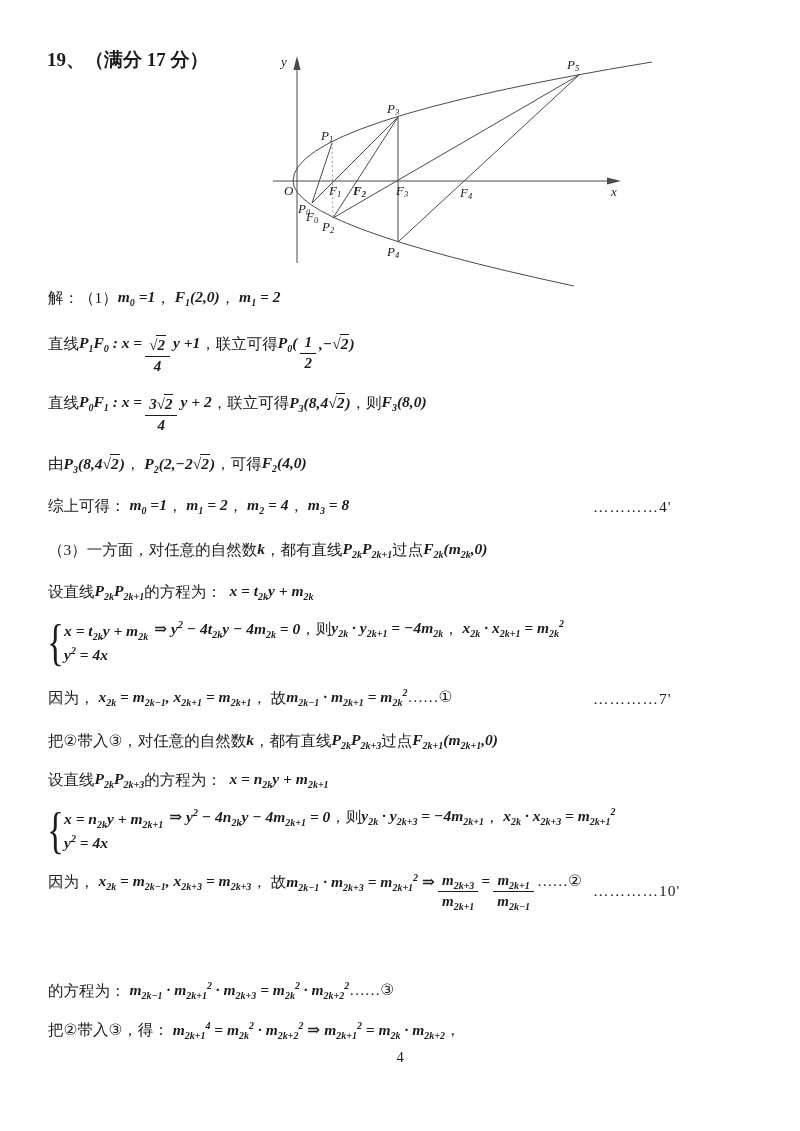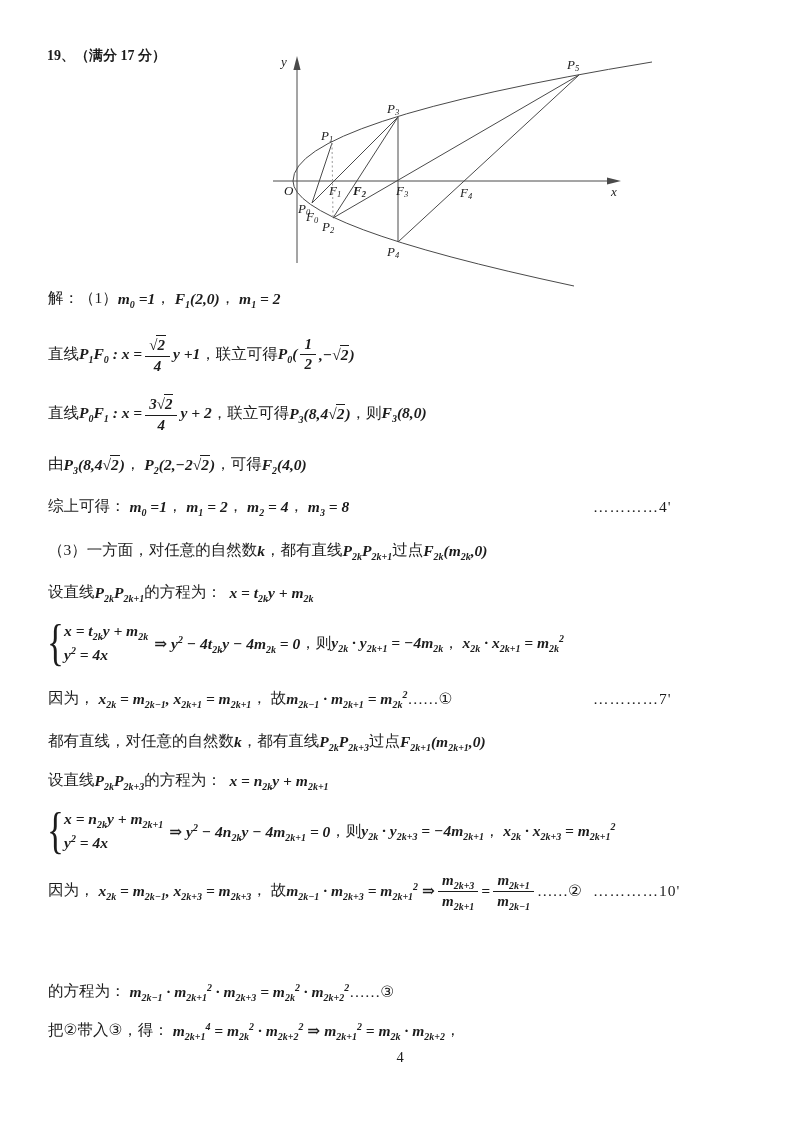--- a/index.html
+++ b/index.html
@@ -2,35 +2,35 @@
 <html><head>
 <meta charset="utf-8">
 <style>
   html,body{margin:0;padding:0;background:#e8e8e8;}
   .page{
     position:relative;width:800px;height:1131px;background:#ffffff;margin:0 auto;
     overflow:hidden;color:#1c1c1c;
     font-family:"Liberation Serif","DejaVu Serif","DejaVu Sans",serif;
   }
   .heading{
-    position:absolute;left:47px;top:47px;font-size:14px;font-weight:bold;
+    position:absolute;left:47px;top:47px;font-size:19px;font-weight:bold;
     white-space:pre;
   }
   
   .figure{position:absolute;left:0;top:0;width:800px;height:300px;}
   .figure svg{position:absolute;left:0;top:0;}
   .fig-labels{position:absolute;left:0;top:0;width:800px;height:300px;}
   .fig-label{
     position:absolute;font-size:13px;font-style:italic;line-height:1;
     white-space:pre;
   }
   .fig-label sub{font-size:8.5px;vertical-align:-2px;}
   
   .line{
-    position:absolute;left:48px;right:30px;display:flex;align-items:center;
+    position:absolute;left:48px;right:30px;display:flex;align-items:flex-start;
     font-size:15.5px;white-space:pre;min-height:20px;
   }
   .t{font-style:normal;}
   .m{font-style:italic;font-weight:bold;}
   sub{font-size:10px;vertical-align:-4px;line-height:0;}
   sup{font-size:10px;vertical-align:6px;line-height:0;}
   .frac{
     display:inline-block;text-align:center;vertical-align:middle;
     margin:0 3px;font-size:15px;line-height:1.05;
   }
@@ -101,21 +101,21 @@
 
   <div class="line" style="top:288px"><span class="t">解：（1）</span><span class="m">m<sub>0</sub> =1</span><span class="t">， </span><span class="m">F<sub>1</sub>(2,0)</span><span class="t">， </span><span class="m">m<sub>1</sub> = 2</span></div>
   <div class="line" style="top:334px"><span class="t">直线</span><span class="m">P<sub>1</sub>F<sub>0</sub> : x =</span><span class="frac m"><span class="num"><span class="sqrt"><span class="rad">√</span><span class="vinc">2</span></span></span><span class="den">4</span></span><span class="m">y +1</span><span class="t">，联立可得</span><span class="m">P<sub>0</sub>(</span><span class="frac m"><span class="num">1</span><span class="den">2</span></span><span class="m">,−<span class="sqrt"><span class="rad">√</span><span class="vinc">2</span></span>)</span></div>
   <div class="line" style="top:393px"><span class="t">直线</span><span class="m">P<sub>0</sub>F<sub>1</sub> : x =</span><span class="frac m"><span class="num">3<span class="sqrt"><span class="rad">√</span><span class="vinc">2</span></span></span><span class="den">4</span></span><span class="m">y + 2</span><span class="t">，联立可得</span><span class="m">P<sub>3</sub>(8,4<span class="sqrt"><span class="rad">√</span><span class="vinc">2</span></span>)</span><span class="t">，则</span><span class="m">F<sub>3</sub>(8,0)</span></div>
   <div class="line" style="top:454px"><span class="t">由</span><span class="m">P<sub>3</sub>(8,4<span class="sqrt"><span class="rad">√</span><span class="vinc">2</span></span>)</span><span class="t">， </span><span class="m">P<sub>2</sub>(2,−2<span class="sqrt"><span class="rad">√</span><span class="vinc">2</span></span>)</span><span class="t">，可得</span><span class="m">F<sub>2</sub>(4,0)</span></div>
   <div class="line" style="top:496px"><span class="t">综上可得： </span><span class="m">m<sub>0</sub> =1</span><span class="t">， </span><span class="m">m<sub>1</sub> = 2</span><span class="t">， </span><span class="m">m<sub>2</sub> = 4</span><span class="t">， </span><span class="m">m<sub>3</sub> = 8</span><span class="score">…………4'</span></div>
   <div class="line" style="top:540px"><span class="t">（3）一方面，对任意的自然数</span><span class="m">k</span><span class="t">，都有直线</span><span class="m">P<sub>2k</sub>P<sub>2k+1</sub></span><span class="t">过点</span><span class="m">F<sub>2k</sub>(m<sub>2k</sub>,0)</span></div>
   <div class="line" style="top:582px"><span class="t">设直线</span><span class="m">P<sub>2k</sub>P<sub>2k+1</sub></span><span class="t">的方程为：  </span><span class="m">x = t<sub>2k</sub>y + m<sub>2k</sub></span></div>
   <div class="line" style="top:619px"><span class="cases"><span class="case-row m">x = t<sub>2k</sub>y + m<sub>2k</sub></span><span class="case-row m">y<sup>2</sup> = 4x</span></span><span class="m">⇒ y<sup>2</sup> − 4t<sub>2k</sub>y − 4m<sub>2k</sub> = 0</span><span class="t">，则</span><span class="m">y<sub>2k</sub> · y<sub>2k+1</sub> = −4m<sub>2k</sub></span><span class="t">， </span><span class="m">x<sub>2k</sub> · x<sub>2k+1</sub> = m<sub>2k</sub><sup>2</sup></span></div>
   <div class="line" style="top:688px"><span class="t">因为， </span><span class="m">x<sub>2k</sub> = m<sub>2k−1</sub>, x<sub>2k+1</sub> = m<sub>2k+1</sub></span><span class="t">， 故</span><span class="m">m<sub>2k−1</sub> · m<sub>2k+1</sub> = m<sub>2k</sub><sup>2</sup></span><span class="t">……①</span><span class="score">…………7'</span></div>
-  <div class="line" style="top:731px"><span class="t">都有直线，对任意的自然数</span><span class="m">k</span><span class="t">，都有直线</span><span class="m">P<sub>2k</sub>P<sub>2k+3</sub></span><span class="t">过点</span><span class="m">F<sub>2k+1</sub>(m<sub>2k+1</sub>,0)</span></div>
+  <div class="line" style="top:731px"><span class="t">把②带入③，对任意的自然数</span><span class="m">k</span><span class="t">，都有直线</span><span class="m">P<sub>2k</sub>P<sub>2k+3</sub></span><span class="t">过点</span><span class="m">F<sub>2k+1</sub>(m<sub>2k+1</sub>,0)</span></div>
   <div class="line" style="top:770px"><span class="t">设直线</span><span class="m">P<sub>2k</sub>P<sub>2k+3</sub></span><span class="t">的方程为：  </span><span class="m">x = n<sub>2k</sub>y + m<sub>2k+1</sub></span></div>
   <div class="line" style="top:807px"><span class="cases"><span class="case-row m">x = n<sub>2k</sub>y + m<sub>2k+1</sub></span><span class="case-row m">y<sup>2</sup> = 4x</span></span><span class="m">⇒ y<sup>2</sup> − 4n<sub>2k</sub>y − 4m<sub>2k+1</sub> = 0</span><span class="t">，则</span><span class="m">y<sub>2k</sub> · y<sub>2k+3</sub> = −4m<sub>2k+1</sub></span><span class="t">， </span><span class="m">x<sub>2k</sub> · x<sub>2k+3</sub> = m<sub>2k+1</sub><sup>2</sup></span></div>
   <div class="line" style="top:872px"><span class="t">因为， </span><span class="m">x<sub>2k</sub> = m<sub>2k−1</sub>, x<sub>2k+3</sub> = m<sub>2k+3</sub></span><span class="t">， 故</span><span class="m">m<sub>2k−1</sub> · m<sub>2k+3</sub> = m<sub>2k+1</sub><sup>2</sup> ⇒</span><span class="frac m"><span class="num">m<sub>2k+3</sub></span><span class="den">m<sub>2k+1</sub></span></span><span class="m">=</span><span class="frac m"><span class="num">m<sub>2k+1</sub></span><span class="den">m<sub>2k−1</sub></span></span><span class="t">……②</span><span class="score">…………10'</span></div>
   <div class="line" style="top:981px"><span class="t">的方程为： </span><span class="m">m<sub>2k−1</sub> · m<sub>2k+1</sub><sup>2</sup> · m<sub>2k+3</sub> = m<sub>2k</sub><sup>2</sup> · m<sub>2k+2</sub><sup>2</sup></span><span class="t">……③</span></div>
   <div class="line" style="top:1020px"><span class="t">把②带入③，得： </span><span class="m">m<sub>2k+1</sub><sup>4</sup> = m<sub>2k</sub><sup>2</sup> · m<sub>2k+2</sub><sup>2</sup> ⇒ m<sub>2k+1</sub><sup>2</sup> = m<sub>2k</sub> · m<sub>2k+2</sub></span><span class="t">，</span></div>
 
   <div class="page-number">4</div>
 
 </div>
 

